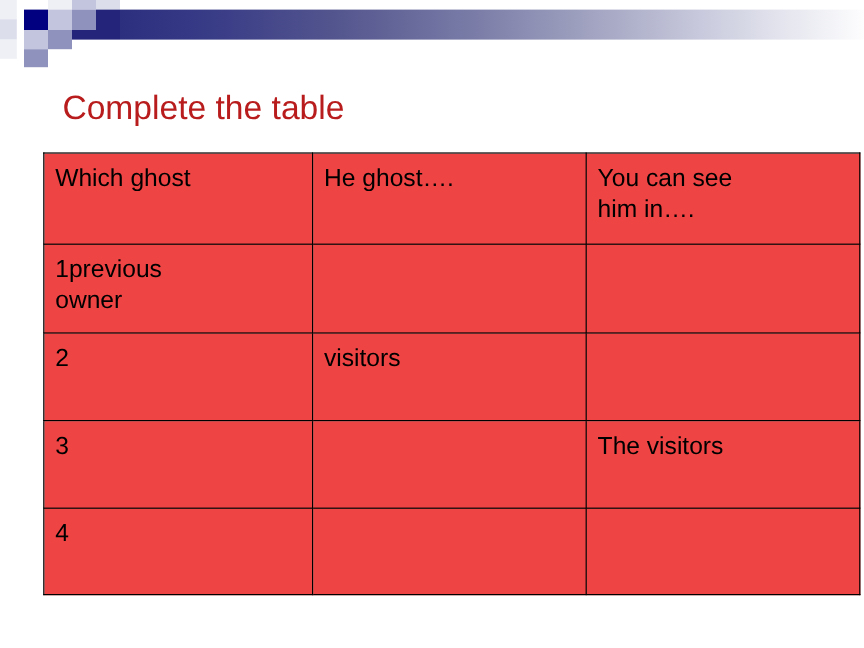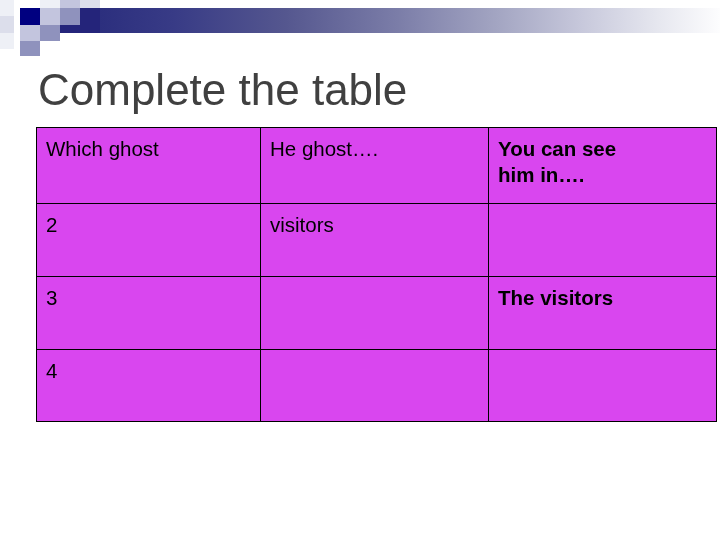--- a/index.html
+++ b/index.html
@@ -49,50 +49,50 @@
   .sq-dark      { background: #000080; }
   .sq-navy      { background: #24247a; }
   .sq-mid       { background: #8f92bd; }
   .sq-light     { background: #c3c5de; }
   .sq-pale      { background: #dcdeeb; }
   .sq-faint     { background: #eef0f6; }
 
   
   #page-title {
     position: absolute;
-    left: 38px;
+    left: 52px;
     top: 68px;
-    font-size: 44px;
+    font-size: 28px;
     line-height: 44px;
-    color: #404040;
+    color: #b91c1c;
     letter-spacing: 0px;
     white-space: nowrap;
   }
 
   
   #ghost-table {
     position: absolute;
     left: 36px;
     top: 127px;
     width: 650px;
     border-collapse: collapse;
     table-layout: fixed;
   }
   #ghost-table td {
     border: 1px solid #000000;
     vertical-align: top;
     padding: 8px 0 0 9px;
     font-size: 20.5px;
     line-height: 26px;
     color: #000000;
-    background: #d946ef;
+    background: #ef4444;
   }
   #ghost-table .c1 { width: 214px; }
   #ghost-table .c2 { width: 218px; }
-  #ghost-table .c3 { width: 218px; font-weight: bold; }
+  #ghost-table .c3 { width: 218px; }
 
   .r-head td { height: 67px; }
   .r-1 td    { height: 65px; }
   .r-2 td    { height: 64px; }
   .r-3 td    { height: 64px; }
   .r-4 td    { height: 63px; }
 
   .cell-line { display: block; white-space: pre; }
   .cell-empty { display: block; }
 </style>
@@ -131,20 +131,32 @@
           <span class="cell-line">Which ghost</span>
         </td>
       <td class="c2">
           <span class="cell-line">He ghost…. </span>
         </td>
       <td class="c3">
           <span class="cell-line">You can see</span>
           <span class="cell-line">him in…. </span>
         </td>
     </tr>
+    <tr class="r-1">
+      <td class="c1">
+          <span class="cell-line">1previous</span>
+          <span class="cell-line">owner</span>
+        </td>
+      <td class="c2">
+          <span class="cell-empty">&nbsp;</span>
+        </td>
+      <td class="c3">
+          <span class="cell-empty">&nbsp;</span>
+        </td>
+    </tr>
     <tr class="r-2">
       <td class="c1">
           <span class="cell-line">2</span>
         </td>
       <td class="c2">
           <span class="cell-line">visitors</span>
         </td>
       <td class="c3">
           <span class="cell-empty">&nbsp;</span>
         </td>

